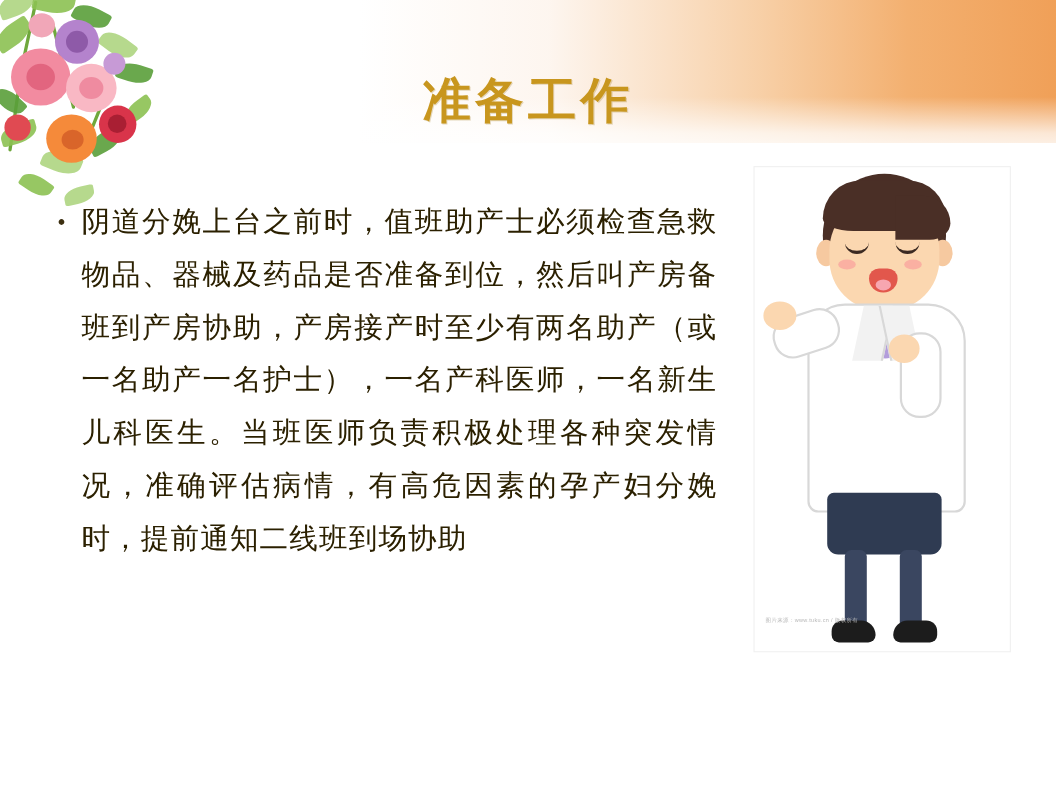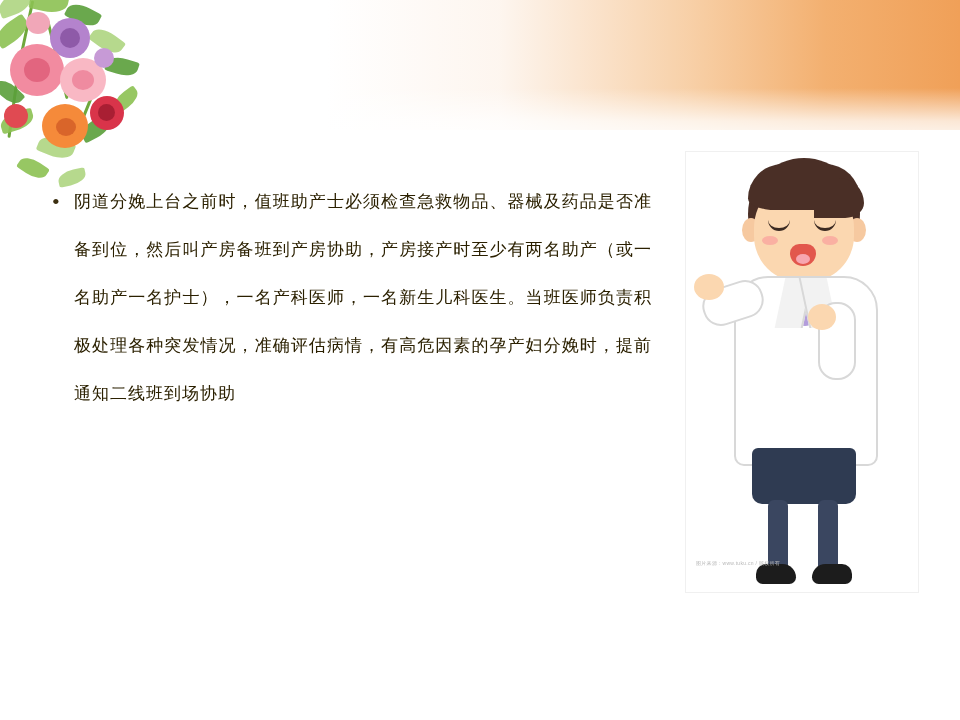--- a/index.html
+++ b/index.html
@@ -113,21 +113,21 @@
     flex: 0 0 auto;
     width: 22px;
     font-size: 22px;
     line-height: 48px;
     color: #3c2f10;
     text-align: left;
   }
   .bullet-text {
     flex: 1 1 auto;
     font-family: "Liberation Serif", "DejaVu Serif", serif;
-    font-size: 17px;
+    font-size: 26px;
     line-height: 48px;
     color: #2b2000;
     text-align: justify;
     letter-spacing: 1px;
   }
 
   
   .illustration {
     position: absolute;
     left: 686px;
@@ -273,20 +273,21 @@
     <div class="flower" style="left:48px; top:112px; width:46px; height:44px; background:#f58a3a;"></div>
     <div class="petal" style="left:62px; top:126px; width:20px; height:18px; background:#d9652a;"></div>
 
     <div class="flower" style="left:10px; top:112px; width:24px; height:24px; background:#e04a52;"></div>
 
     <div class="flower" style="left:32px; top:20px; width:24px; height:22px; background:#f1a7b8;"></div>
 
     <div class="flower" style="left:100px; top:56px; width:20px; height:20px; background:#c79ad6;"></div>
   </div>
 
+  <div class="slide-title">准备工作</div>
 
   <div class="body-block">
     <div class="bullet-row">
       <div class="bullet-dot">•</div>
       <div class="bullet-text">阴道分娩上台之前时，值班助产士必须检查急救物品、器械及药品是否准备到位，然后叫产房备班到产房协助，产房接产时至少有两名助产（或一名助产一名护士），一名产科医师，一名新生儿科医生。当班医师负责积极处理各种突发情况，准确评估病情，有高危因素的孕产妇分娩时，提前通知二线班到场协助</div>
     </div>
   </div>
 
   <div class="illustration">
     <div class="ill-shape nurse-hair-back"></div>

